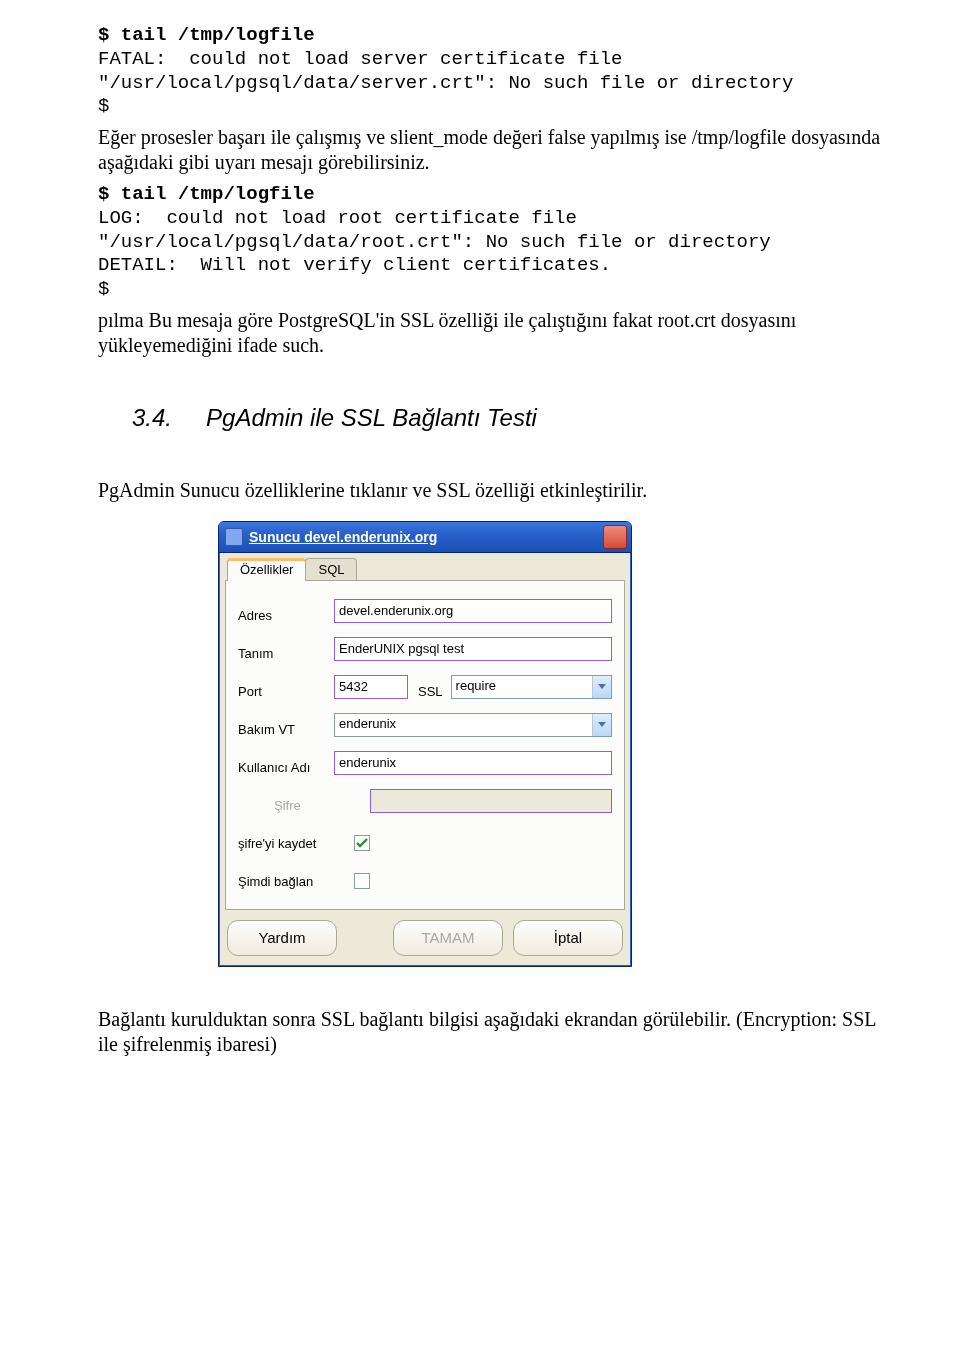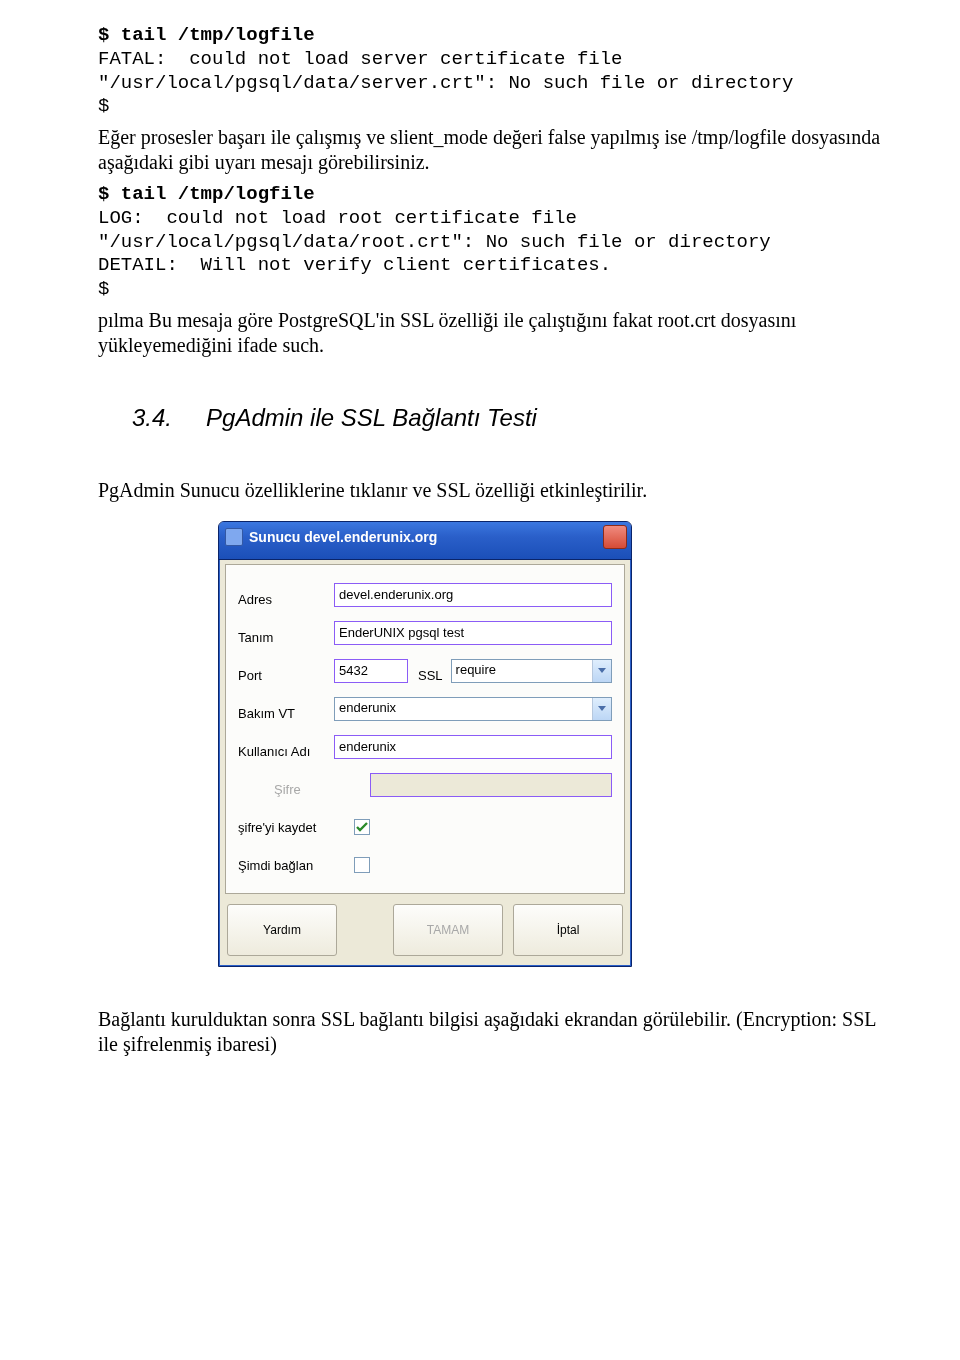--- a/index.html
+++ b/index.html
@@ -48,23 +48,24 @@
     font-size: 13px;
     box-shadow: 0 0 0 1px #2a5fc9 inset;
   }
   .titlebar {
     height: 30px;
     background: linear-gradient(#3b77e0, #2a5fc9 40%, #1b4fb8);
     border-bottom: 1px solid #0a246a;
     border-radius: 5px 5px 0 0;
     display: flex;
     align-items: center;
-    padding: 0 4px 7px 6px;
+    padding: 0 4px 0 6px;
     color: #fff;
     font-weight: bold;
+    text-decoration: underline;
   }
   .titlebar .ticon {
     width: 16px; height: 16px;
     background: #7fa8ef;
     border: 1px solid #3358a4;
     margin-right: 6px;
     border-radius: 2px;
     flex: 0 0 auto;
   }
   .titlebar .ttxt { flex: 1; font-size: 14px; }
@@ -160,26 +161,26 @@
   .chk svg { width: 12px; height: 10px; }
   .btnbar {
     display: flex;
     justify-content: space-between;
     padding: 10px 8px 10px 8px;
   }
   .btn {
     min-width: 84px;
     height: 26px;
     border: 1px solid #aca899;
-    border-radius: 3px;
+    border-radius: 11px;
     background: linear-gradient(#fdfdfb, #eeebdd);
     display: inline-flex; align-items: center; justify-content: center;
     font-family: Tahoma, Arial, sans-serif;
-    font-size: 12px;
-    padding: 12px 12px;
+    font-size: 15px;
+    padding: 4px 12px;
     cursor: pointer;
   }
   .btn.disabled { color: #a8a8a8; cursor: default; }
   .btnbar .right { display: flex; gap: 10px; }
 </style>
 </head>
 <body>
 
 <div class="page">
 
@@ -209,20 +210,24 @@
         <span class="ttxt">Sunucu devel.enderunix.org</span>
         <span class="closebtn">
           <span>
             <svg viewBox="0 0 10 10">
                 <path d="M1 1 L9 9 M9 1 L1 9" stroke="#fff" stroke-width="2" fill="none"></path>
               </svg>
           </span>
         </span>
       </div>
       <div class="dialog-body">
+        <div class="tabs">
+          <div class="tab active">Özellikler</div>
+          <div class="tab inactive">SQL</div>
+        </div>
         <div class="tabpanel">
 
           <div class="row">
             <span class="lbl">Adres</span>
             <input class="txtinput" value="devel.enderunix.org" style="">
           </div>
 
           <div class="row">
             <span class="lbl">Tanım</span>
             <input class="txtinput" value="EnderUNIX pgsql test" style="">

